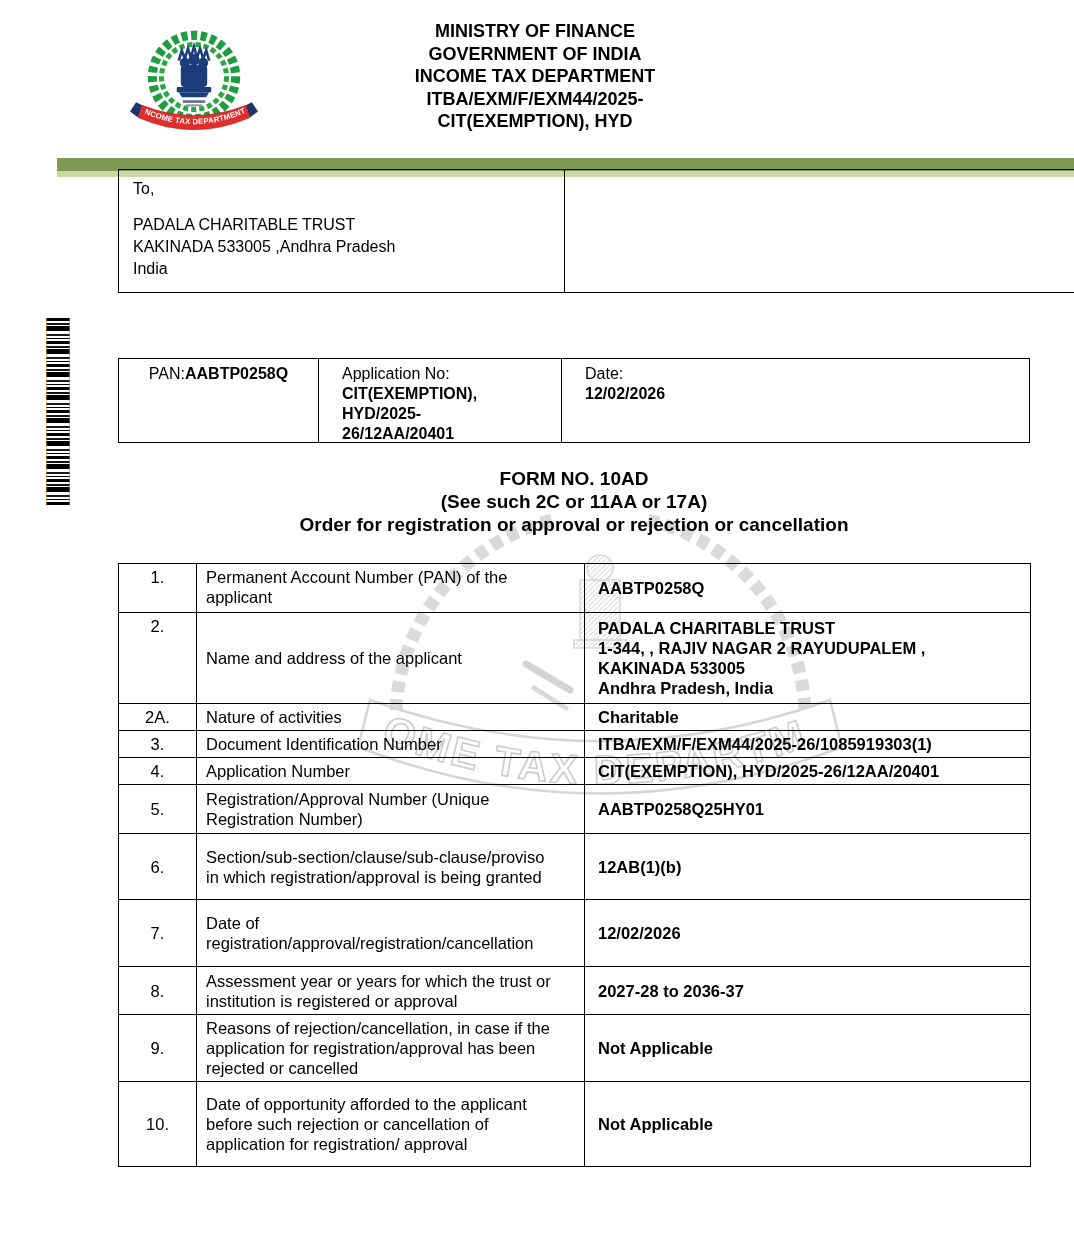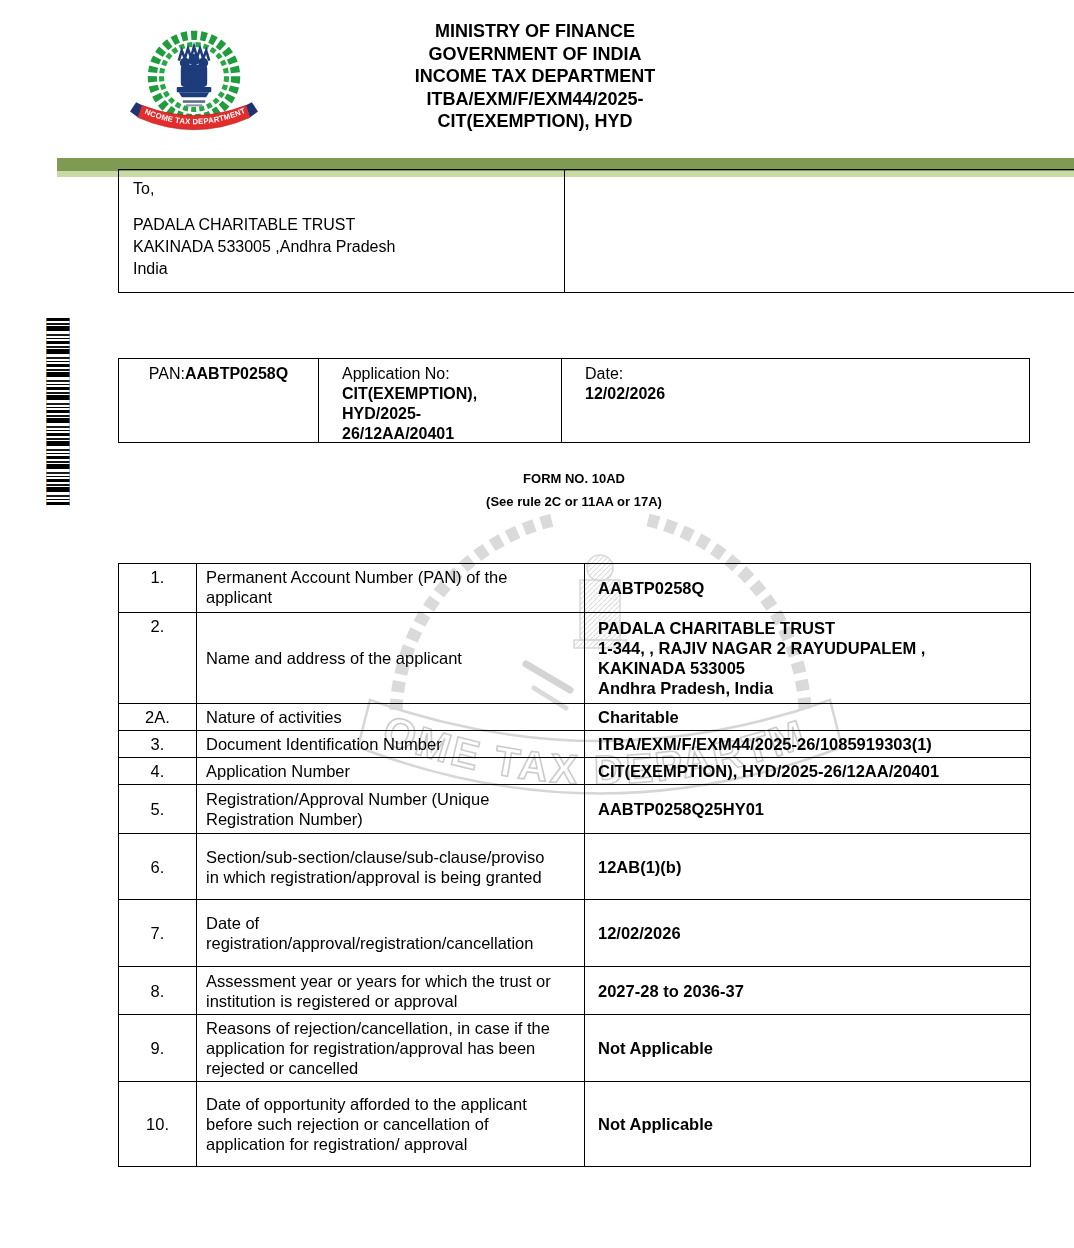--- a/index.html
+++ b/index.html
@@ -48,21 +48,21 @@
     grid-template-columns:199px 243px 275px 195px;
     font-size:16px;line-height:20px;
   }
   #summary .cell{border-left:1.5px solid #000;padding:5px 23px;box-sizing:border-box;overflow:hidden;}
   #summary .cell:first-child{border-left:none;display:flex;flex-direction:row;justify-content:center;}
   #summary .cell .v{font-weight:bold;overflow-wrap:break-word;}
   #summary .cell.narrow .v{padding-right:38px;}
 
   
   #titles{left:118px;top:467px;width:912px;text-align:center;
-    font-weight:bold;font-size:13px;line-height:23px;}
+    font-weight:bold;font-size:19px;line-height:23px;}
 
   
   #details{left:118px;top:563px;width:912px;}
   #details table{border-collapse:collapse;width:912px;table-layout:fixed;background:transparent;}
   #details td{border:1.5px solid #000;vertical-align:middle;font-size:16.5px;line-height:20px;box-sizing:border-box;}
   #details td.num{text-align:center;padding:3px 2px;}
   #details td.lbl{padding:3px 24px 3px 9px;overflow-wrap:break-word;margin-top:27px;}
   #details td.val{padding:3px 8px 3px 13px;font-weight:bold;white-space:pre-line;overflow-wrap:break-word;}
   #details td.vtop{vertical-align:top;}
   tr.r0{height:49px;} tr.r1{height:91px;} tr.r2{height:24px;} tr.r3{height:23px;}
@@ -166,21 +166,22 @@
     <div class="v">CIT(EXEMPTION), HYD/2025-26/12AA/20401</div>
   </div>
   <div class="cell">
     <div>Date:</div>
     <div class="v">12/02/2026</div>
   </div>
 </div>
 
 <div id="titles" class="abs layer">
   <div>FORM NO. 10AD</div>
-  <div>(See rule 2C or 11AA or 17A)</div>
+  <div>(See such 2C or 11AA or 17A)</div>
+  <div>Order for registration or approval or rejection or cancellation</div>
 </div>
 
 <div id="details" class="abs layer">
   <table>
     <colgroup>
         <col style="width:78px">
         <col style="width:388px">
         <col style="width:446px">
       </colgroup>
     <tbody>

